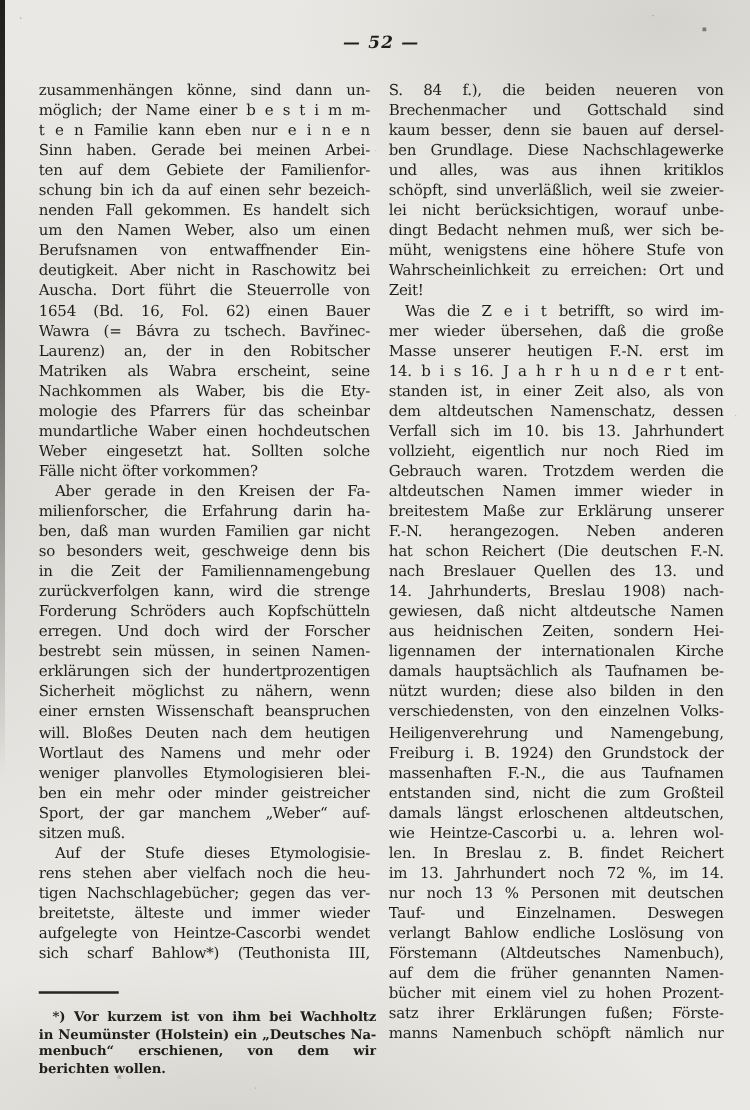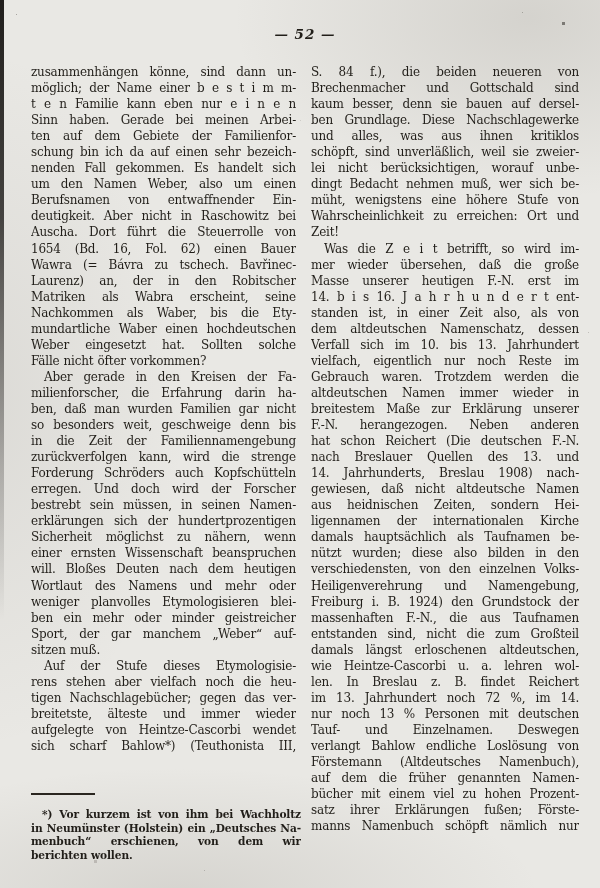--- a/index.html
+++ b/index.html
@@ -83,20 +83,21 @@
       <div class="ln j">nenden Fall gekommen. Es handelt sich</div>
       <div class="ln j">um den Namen Weber, also um einen</div>
       <div class="ln j">Berufsnamen von entwaffnender Ein-</div>
       <div class="ln j">deutigkeit. Aber nicht in Raschowitz bei</div>
       <div class="ln j">Auscha. Dort führt die Steuerrolle von</div>
       <div class="ln j">1654 (Bd. 16, Fol. 62) einen Bauer</div>
       <div class="ln j">Wawra (= Bávra zu tschech. Bavřinec-</div>
       <div class="ln j">Laurenz) an, der in den Robitscher</div>
       <div class="ln j">Matriken als Wabra erscheint, seine</div>
       <div class="ln j">Nachkommen als Waber, bis die Ety-</div>
+      <div class="ln j">mologie des Pfarrers für das scheinbar</div>
       <div class="ln j">mundartliche Waber einen hochdeutschen</div>
       <div class="ln j">Weber eingesetzt hat.  Sollten solche</div>
       <div class="ln">Fälle nicht öfter vorkommen?</div>
       <div class="ln j ind">Aber gerade in den Kreisen der Fa-</div>
       <div class="ln j">milienforscher, die Erfahrung darin ha-</div>
       <div class="ln j">ben, daß man wurden Familien gar nicht</div>
       <div class="ln j">so besonders weit, geschweige denn bis</div>
       <div class="ln j">in die Zeit der Familiennamengebung</div>
       <div class="ln j">zurückverfolgen kann, wird die strenge</div>
       <div class="ln j">Forderung Schröders auch Kopfschütteln</div>
@@ -130,21 +131,21 @@
       <div class="ln j">müht, wenigstens eine höhere Stufe von</div>
       <div class="ln j">Wahrscheinlichkeit zu erreichen: Ort und</div>
       <div class="ln">Zeit!</div>
       <div class="ln j ind">Was die Z e i t betrifft, so wird im-</div>
       <div class="ln j">mer wieder übersehen, daß die große</div>
       <div class="ln j">Masse unserer heutigen F.-N. erst im</div>
       <div class="ln j">14. b i s  16. J a h r h u n d e r t ent-</div>
       <div class="ln j">standen ist, in einer Zeit also, als von</div>
       <div class="ln j">dem altdeutschen Namenschatz, dessen</div>
       <div class="ln j">Verfall sich im 10. bis 13. Jahrhundert</div>
-      <div class="ln j">vielfach, eigentlich nur noch Reste im</div>
+      <div class="ln j">vollzieht, eigentlich nur noch Ried im</div>
       <div class="ln j">Gebrauch waren.  Trotzdem werden die</div>
       <div class="ln j">altdeutschen Namen immer wieder in</div>
       <div class="ln j">breitestem Maße zur Erklärung unserer</div>
       <div class="ln j">F.-N. herangezogen.  Neben anderen</div>
       <div class="ln j">hat schon Reichert (Die deutschen F.-N.</div>
       <div class="ln j">nach Breslauer Quellen des 13. und</div>
       <div class="ln j">14. Jahrhunderts, Breslau 1908) nach-</div>
       <div class="ln j">gewiesen, daß nicht altdeutsche Namen</div>
       <div class="ln j">aus heidnischen Zeiten, sondern Hei-</div>
       <div class="ln j">ligennamen der internationalen Kirche</div>

